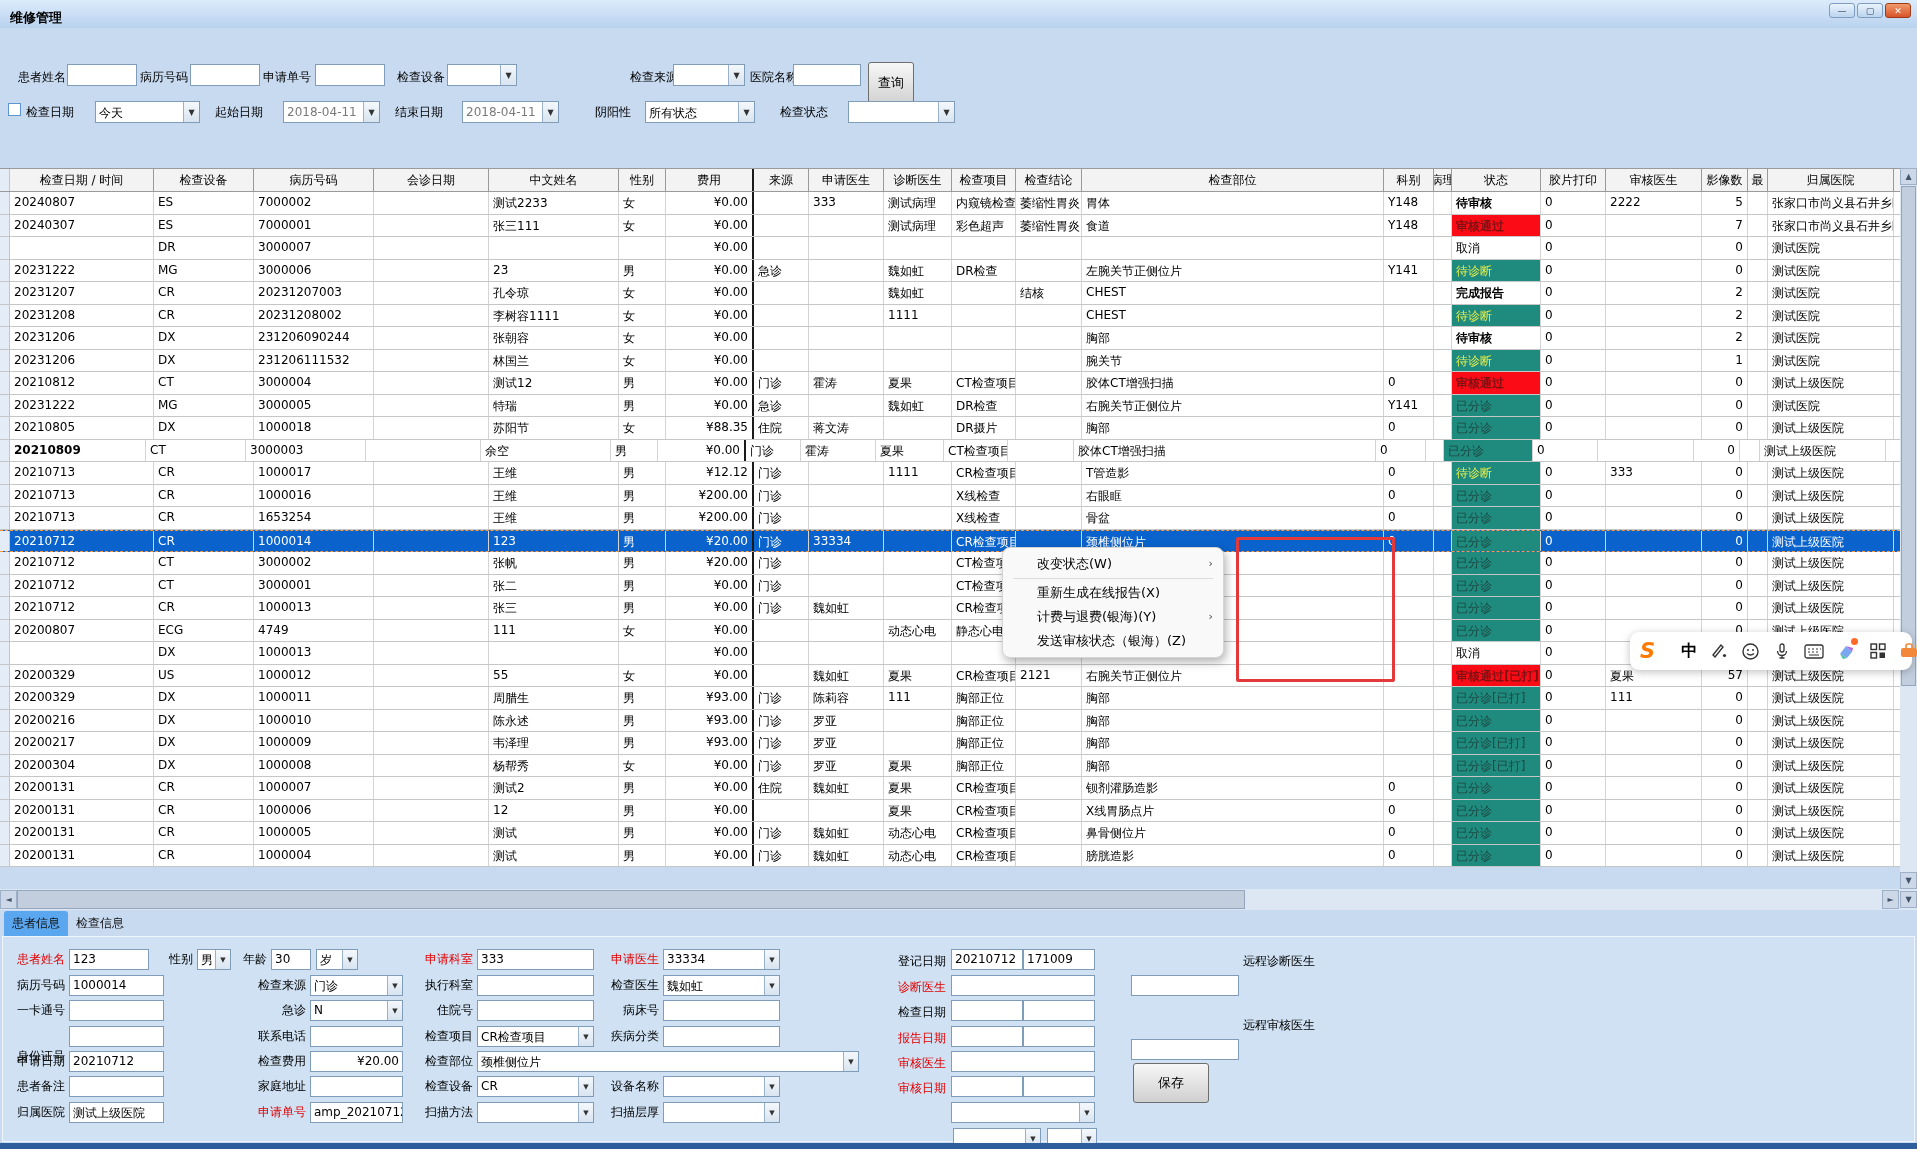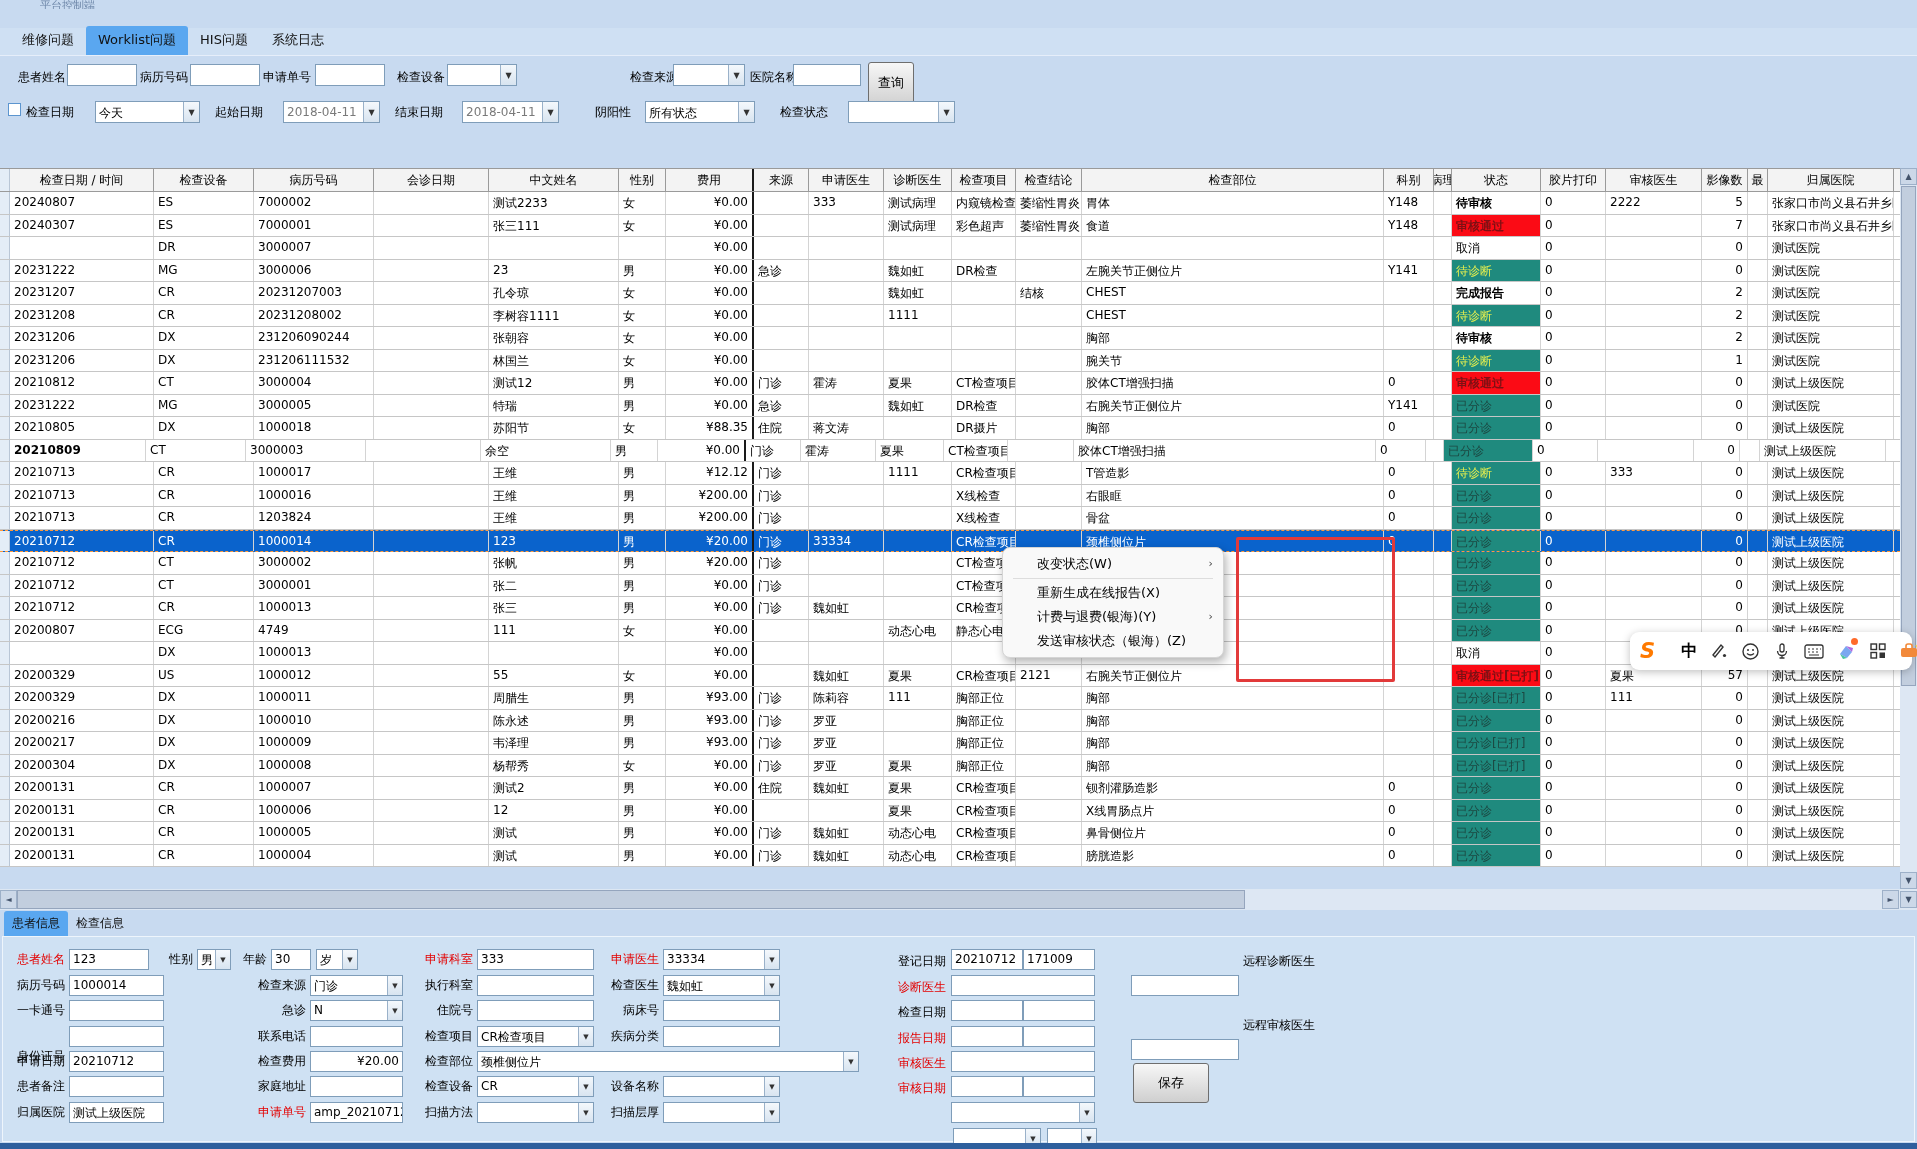--- a/index.html
+++ b/index.html
@@ -123,27 +123,29 @@
               background:linear-gradient(#f7f7f7,#cfcfcf); border:1px solid #6e6e6e; border-radius:3px;
               font-size:13px; display:flex; align-items:center; justify-content:center; }
   #bottomstrip { position:absolute; left:0; top:1143px; width:100%; height:6px; background:#2e5f9d; }
 </style>
 </head>
 <body>
 <div id="canvas">
 
   <div id="ghost-title">平台控制端</div>
 
-
-  <div id="tabstrip">
-      <div class="tab">维修问题</div>
-      <div class="tab active">Worklist问题</div>
-      <div class="tab">HIS问题</div>
-      <div class="tab">系统日志</div>
+  <div id="titlebar">
+    <span id="win-title">维修管理</span>
+    <div id="win-controls">
+      <div class="winbtn">—</div>
+      <div class="winbtn">▢</div>
+      <div class="winbtn close">✕</div>
     </div>
+  </div>
+
 
   <div id="filters">
     <div id="f1-holder">
         <span class="flabel" style="left: 18px;">患者姓名</span>
         <div class="tbox" style="left: 67px; top: 8px; width: 70px;"></div>
         <span class="flabel" style="left: 140px;">病历号码</span>
         <div class="tbox" style="left: 190px; top: 8px; width: 70px;"></div>
         <span class="flabel" style="left: 263px;">申请单号</span>
         <div class="tbox" style="left: 315px; top: 8px; width: 70px;"></div>
         <span class="flabel" style="left: 397px;">检查设备</span>
@@ -549,21 +551,21 @@
           <div class="gcell" style="width: 65px;">0</div>
           <div class="gcell" style="width: 96px;"></div>
           <div class="gcell num" style="width: 46px;">0</div>
           <div class="gcell" style="width: 20px;"></div>
           <div class="gcell" style="width: 126px;">测试上级医院</div>
         </div>
         <div class="grow">
           <div class="ind"></div>
           <div class="gcell" style="width: 144px;">20210713</div>
           <div class="gcell" style="width: 100px;">CR</div>
-          <div class="gcell" style="width: 120px;">1203824</div>
+          <div class="gcell" style="width: 120px;">1653254</div>
           <div class="gcell" style="width: 115px;"></div>
           <div class="gcell" style="width: 130px;">王维</div>
           <div class="gcell" style="width: 47px;">男</div>
           <div class="gcell num feeline" style="width: 88px;">¥200.00</div>
           <div class="gcell" style="width: 55px;">门诊</div>
           <div class="gcell" style="width: 75px;"></div>
           <div class="gcell" style="width: 68px;"></div>
           <div class="gcell" style="width: 64px;">X线检查</div>
           <div class="gcell" style="width: 66px;"></div>
           <div class="gcell" style="width: 302px;">骨盆</div>

